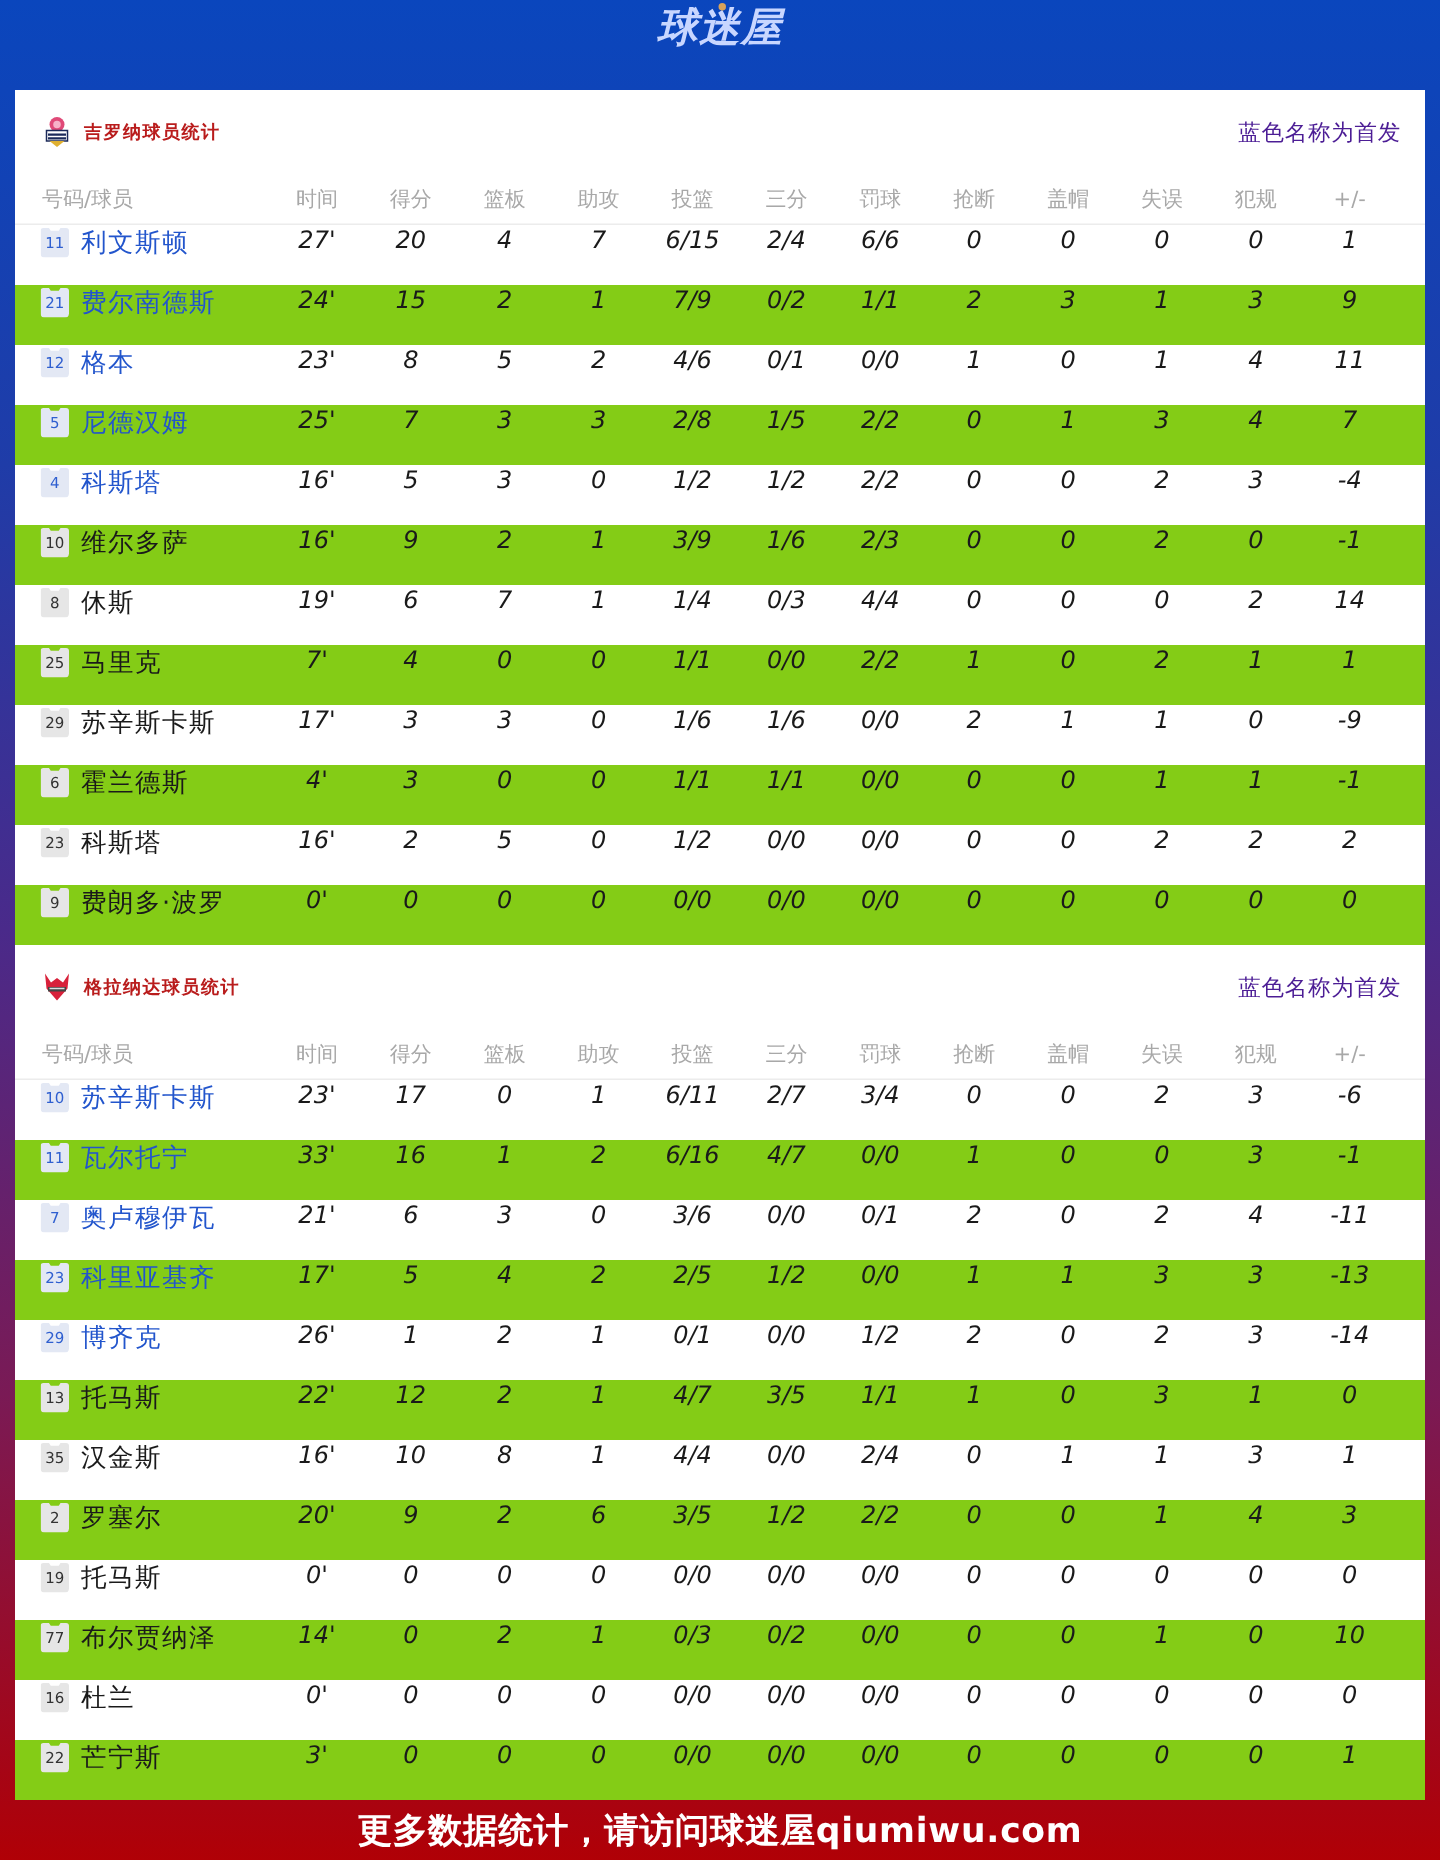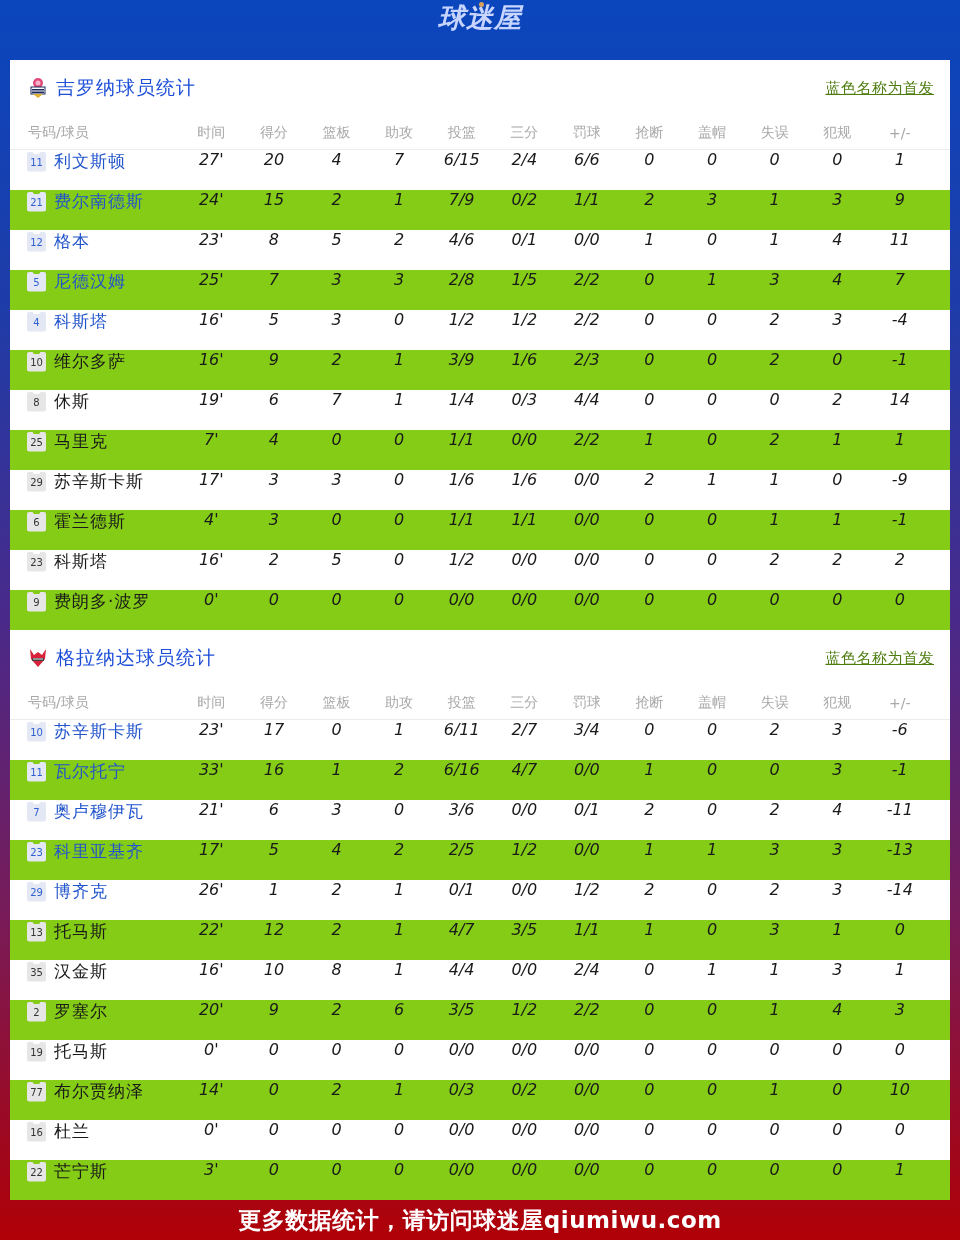--- a/index.html
+++ b/index.html
@@ -28,22 +28,22 @@
   .card {
     position: absolute; left: 10px; top: 60px;
     width: 940px; height: 1140px;
     background: #ffffff;
   }
   .section-head {
     height: 56px; display: flex; align-items: center;
     padding: 0 16px 0 18px; position: relative;
   }
   .team-logo { width: 20px; height: 22px; margin-right: 8px; display: flex; align-items: center; justify-content: center; }
-  .team-title { font-size: 19px; font-weight: normal; color: #1d4ed8; letter-spacing: 1px; }
-  .starter-note { margin-left: auto; font-size: 15px; color: #4d7c0f; letter-spacing: 0.5px; text-decoration: underline; }
+  .team-title { font-size: 12px; font-weight: bold; color: #b91c1c; letter-spacing: 1px; }
+  .starter-note { margin-left: auto; font-size: 15px; color: #4c1d95; letter-spacing: 0.5px; }
   .col-head {
     height: 34px; display: flex; align-items: center;
     border-bottom: 1px solid #ececec;
     color: #a8a8a8; font-size: 14px;
   }
   .row { height: 40px; display: flex; align-items: flex-start; font-size: 16px; color: #1a1a1a; }
   .row.alt { background: #84cc16; }
   .c-player { width: 170px; padding-left: 17px; display: flex; align-items: center; }
   .c-stat { width: 62.6px; text-align: center; font-style: italic; }
   .col-head .c-stat { font-style: normal; }

